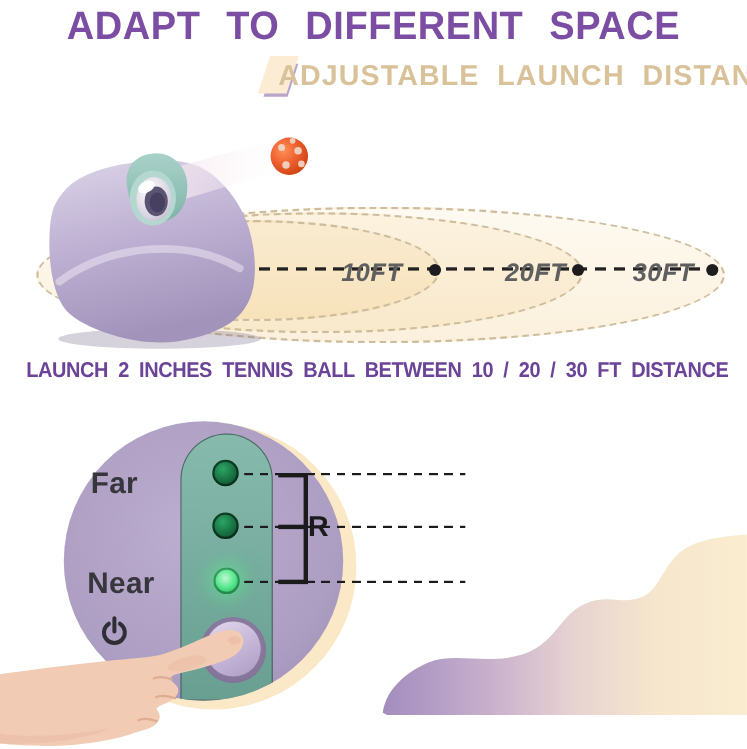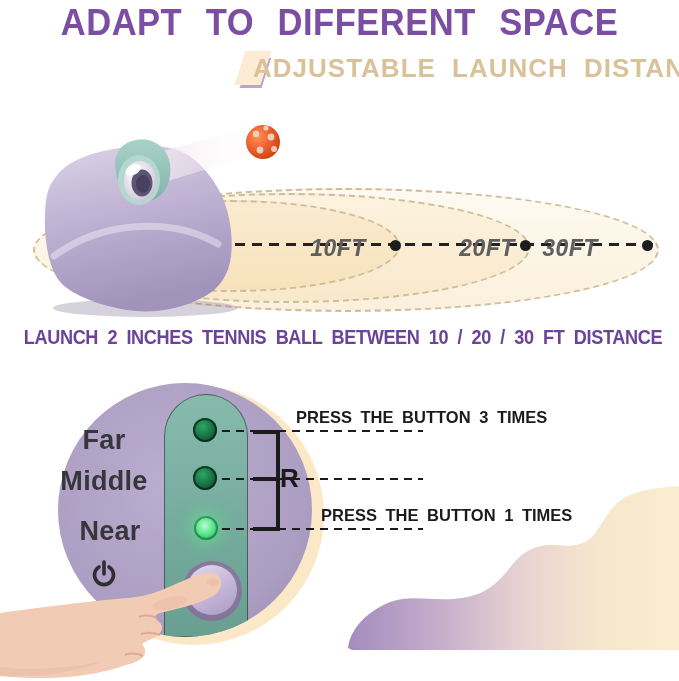--- a/index.html
+++ b/index.html
@@ -153,58 +153,55 @@
         <circle cx="254" cy="51" r="3"></circle>
       <circle cx="246" cy="30" r="2.6"></circle>
     </g>
   </svg>
 
   <div class="dot" style="left:390px"></div>
   <div class="dot" style="left:520px"></div>
   <div class="dot" style="left:642px"></div>
   <div class="dist-label" style="left:338px;top:231px">10FT</div>
   <div class="dist-label" style="left:487px;top:231px">20FT</div>
-  <div class="dist-label" style="left:570px;top:231px">30FT</div>
+  <div class="dist-label" style="left:603px;top:231px">30FT</div>
 
   <div class="caption">LAUNCH 2 INCHES TENNIS BALL BETWEEN 10 / 20 / 30 FT DISTANCE</div>
 
   <div class="cream-ring"></div>
   <div class="panel-circle"></div>
   <div class="panel-clip">
     <div class="teal-strip"></div>
   </div>
 
   <div class="led" style="left:193px;top:418px"></div>
   <div class="led" style="left:193px;top:466px"></div>
   <div class="led bright" style="left:194px;top:516px"></div>
 
   <div class="panel-label" style="left:104px;top:440px">Far</div>
-  <div class="panel-label" style="left:104px;top:481px">Middle</div>
   <div class="panel-label" style="left:110px;top:531px">Near</div>
 
   <svg class="power-svg" viewBox="0 0 28 32">
     <path d="M9,8 A9.5,9.5 0 1 0 19,8" fill="none" stroke="#2E2E34" stroke-width="3.6" stroke-linecap="round"></path>
     <path d="M14,3 L14,15" fill="none" stroke="#2E2E34" stroke-width="3.6" stroke-linecap="round"></path>
   </svg>
 
   <div class="btn-outer"></div>
   <div class="btn-inner"></div>
 
   <div class="bracket-v"></div>
   <div class="bracket-stub" style="top:430px"></div>
   <div class="bracket-stub" style="top:477px"></div>
   <div class="bracket-stub" style="top:527px"></div>
   <div class="stray-r">R</div>
 
   <div class="press-dash" style="top:429.5px"></div>
   <div class="press-dash" style="top:477.5px"></div>
   <div class="press-dash" style="top:527.5px"></div>
 
-  <div class="press-text" style="left:296px;top:408px">PRESS THE BUTTON 3 TIMES</div>
-  <div class="press-text" style="left:321px;top:506px">PRESS THE BUTTON 1 TIMES</div>
 
   <svg class="wave-svg" viewBox="0 0 339 175">
     <defs>
       <linearGradient id="waveGrad" x1="0" y1="0" x2="1" y2="0">
         <stop offset="0" stop-color="#A28DBE"></stop>
           <stop offset="0.28" stop-color="#C6AECB"></stop>
         <stop offset="0.52" stop-color="#E7D2D2"></stop>
           <stop offset="0.75" stop-color="#F6E6CD"></stop>
         <stop offset="1" stop-color="#FAEDCF"></stop>
       </linearGradient>

